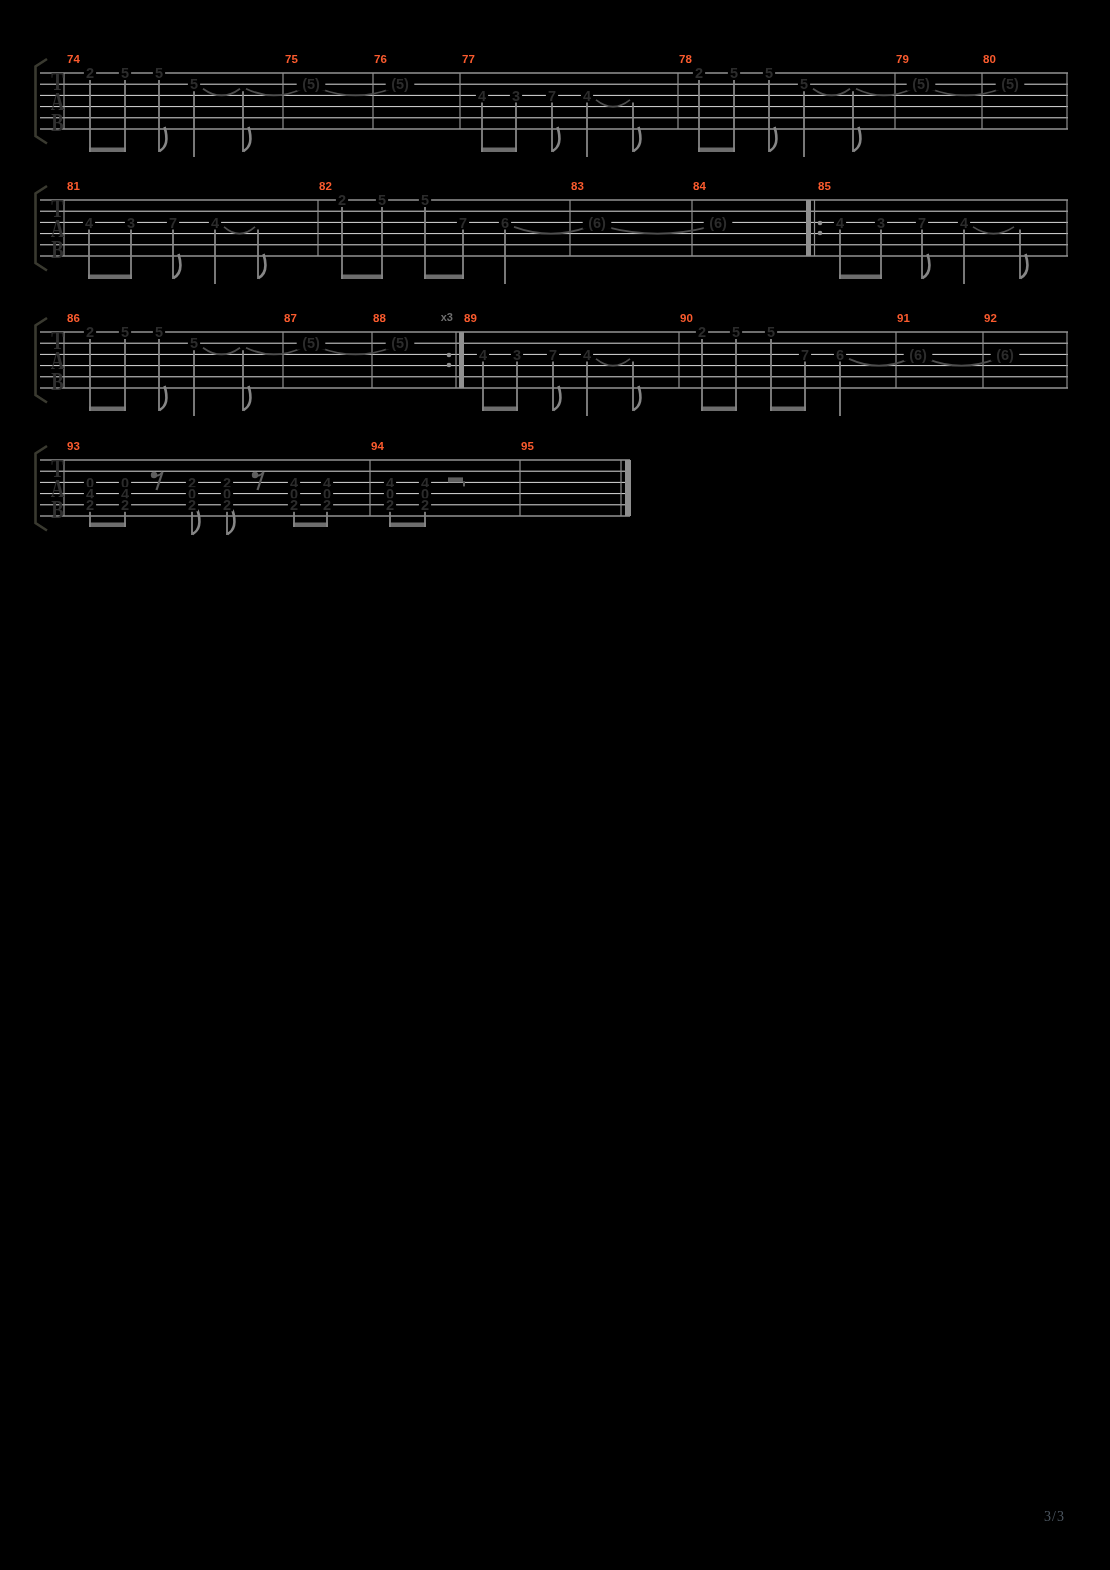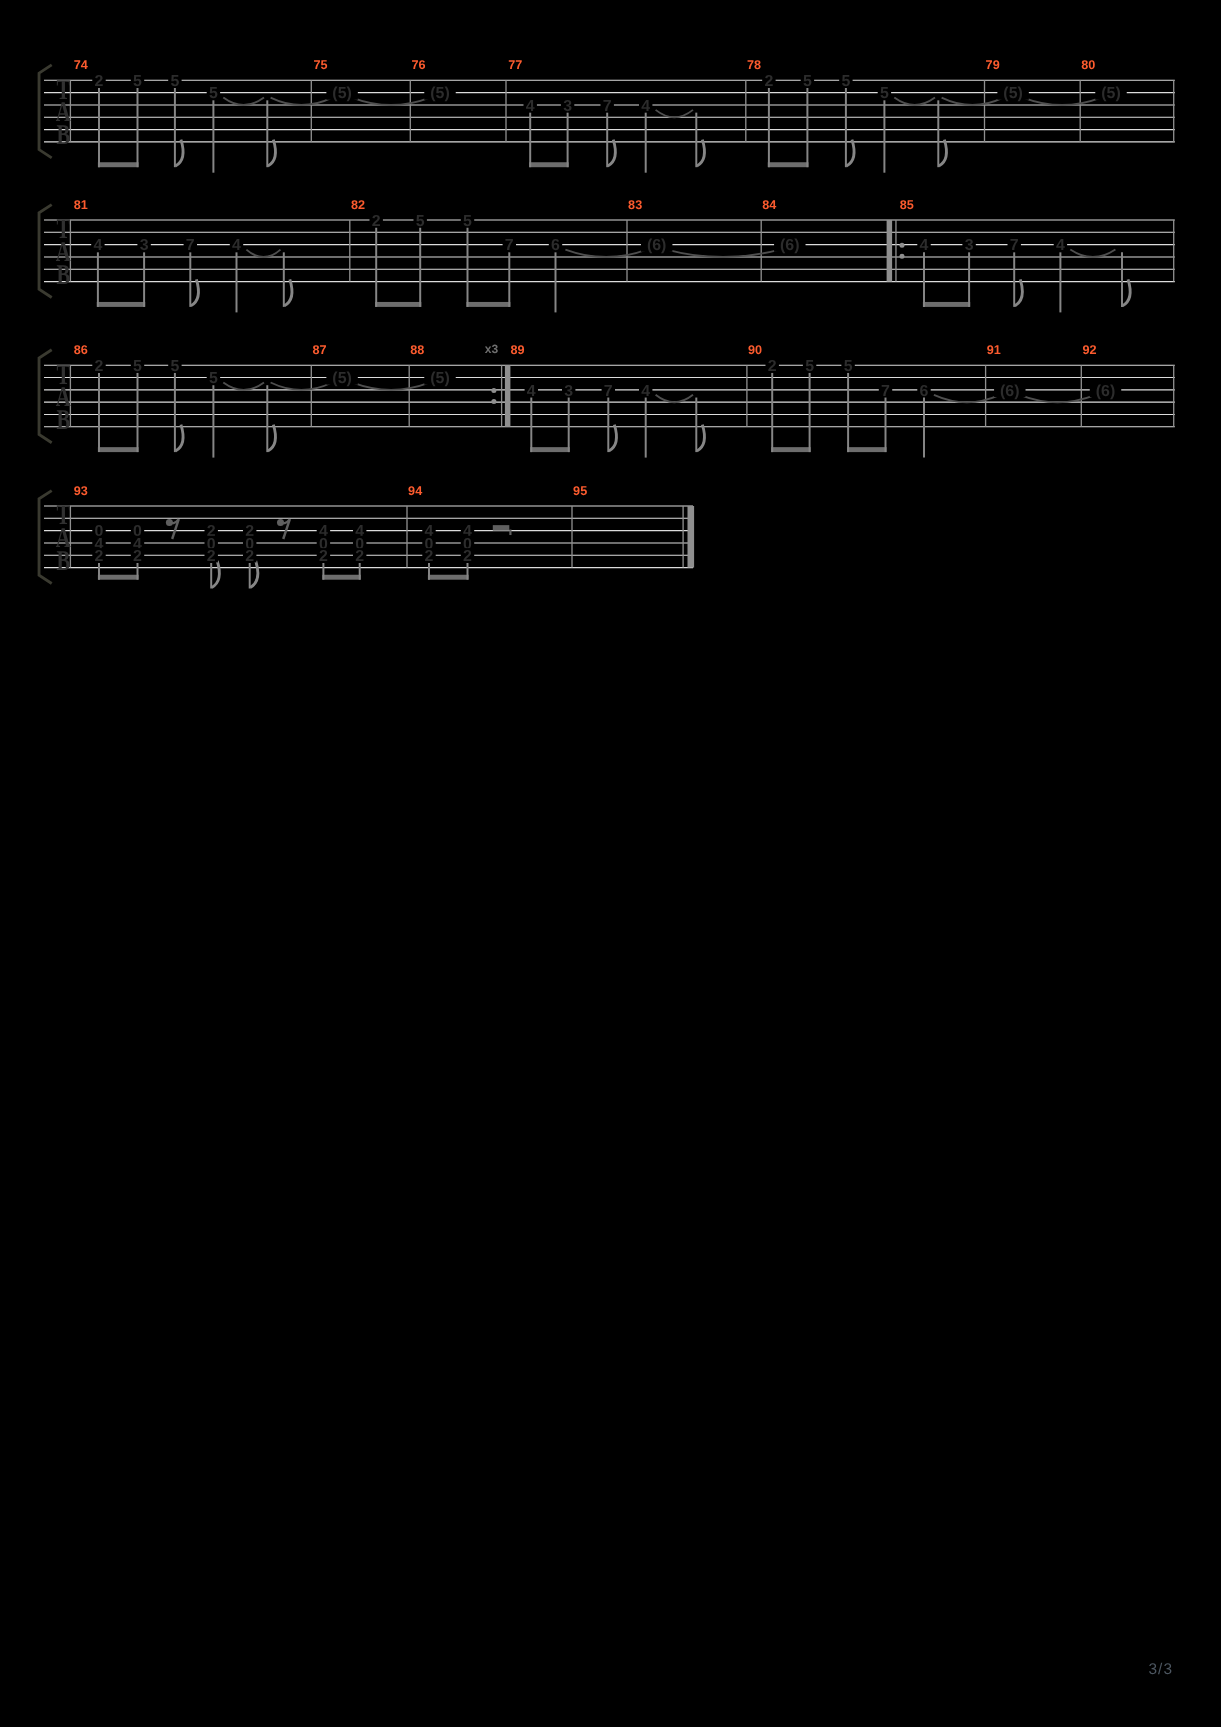--- a/index.html
+++ b/index.html
@@ -1,19 +1,19 @@
 <!DOCTYPE html>
 <html><head>
 <meta charset="utf-8">
 <style>
   html,body{margin:0;padding:0;background:#000;}
   #canvas{position:relative;width:1110px;height:1570px;background:#000000;overflow:hidden;
           font-family:"Liberation Sans",sans-serif;}
   #score-svg{position:absolute;left:0;top:0;}
-  #page-indicator{position:absolute;left:1044px;top:1509px;font-size:14px;letter-spacing:1px;}
+  #page-indicator{position:absolute;left:1044px;top:1509px;font-size:14px;letter-spacing:1px;font-family:Liberation Serif, serif;}
 </style>
 </head>
 <body>
 
 <div id="canvas">
   <svg id="score-svg" width="1110" height="1570" viewBox="0 0 1110 1570">
       <g>
         <line x1="40" y1="73" x2="1068" y2="73" stroke="#dcdcdc" stroke-width="1"></line>
         <line x1="40" y1="84.2" x2="1068" y2="84.2" stroke="#dcdcdc" stroke-width="1"></line>
         <line x1="40" y1="95.4" x2="1068" y2="95.4" stroke="#dcdcdc" stroke-width="1"></line>

